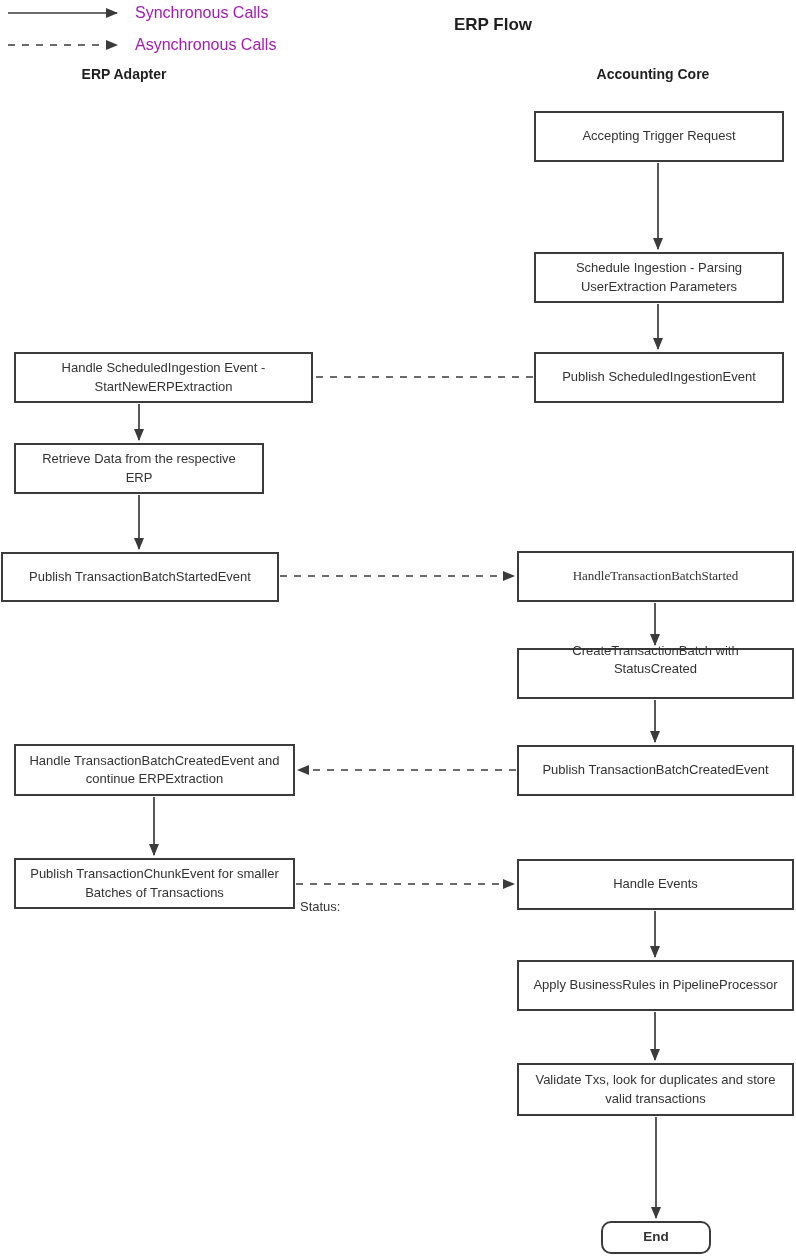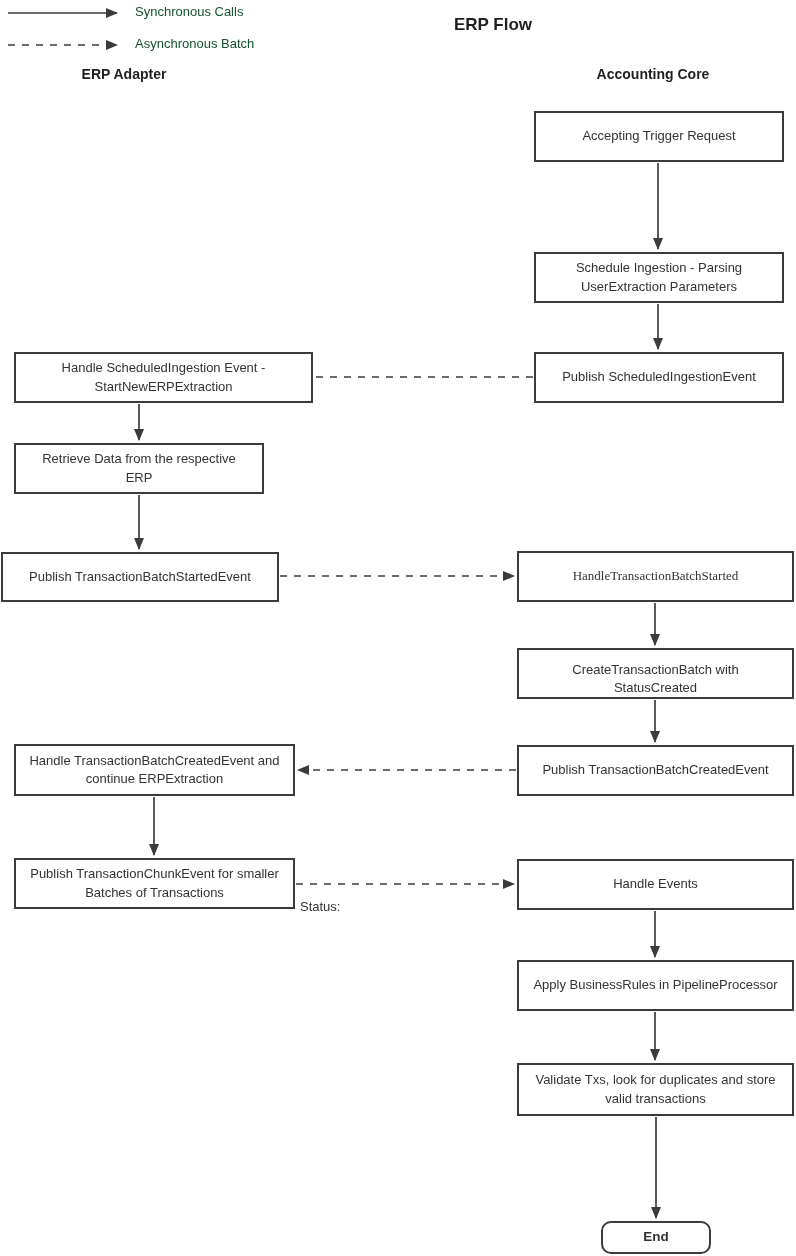--- a/index.html
+++ b/index.html
@@ -25,40 +25,40 @@
     position: absolute;
     background: #ffffff;
     border: 2px solid #3b3b3b;
     display: flex;
     align-items: center;
     justify-content: center;
     text-align: center;
     font-size: 13px;
     line-height: 1.4;
     color: #333333;
-    padding: 0 12px;
+    padding: 19px 12px;
   }
   .node.terminator {
     border-radius: 10px;
     font-weight: bold;
     padding: 2px 8px;
   }
   .heading {
     position: absolute;
     font-weight: bold;
     color: #1f1f1f;
     text-align: center;
   }
   .title   { left: 413px; top: 15px;  width: 160px; font-size: 17px; }
   .lane-l  { left: 44px;  top: 66px;  width: 160px; font-size: 14px; }
   .lane-r  { left: 573px; top: 66px;  width: 160px; font-size: 14px; }
   .legend-label {
     position: absolute;
-    font-size: 13px;
-    color: #14532d;
+    font-size: 16px;
+    color: #a21caf;
   }
   .legend-sync  { left: 135px; top: 4px;  }
   .legend-async { left: 135px; top: 36px; }
   .note {
     position: absolute;
     left: 300px; top: 898px;
     width: 210px;
     font-size: 13px;
     color: #333333;
   }
@@ -130,21 +130,21 @@
     <line x1="280" y1="576" x2="514" y2="576" stroke="#3b3b3b" stroke-width="1.7" stroke-dasharray="7 7" marker-end="url(#ah)"></line>
     <line x1="516" y1="770" x2="298" y2="770" stroke="#3b3b3b" stroke-width="1.7" stroke-dasharray="7 7" marker-end="url(#ah)"></line>
     <line x1="296" y1="884" x2="514" y2="884" stroke="#3b3b3b" stroke-width="1.7" stroke-dasharray="7 7" marker-end="url(#ah)"></line>
   </svg>
 
   <div class="heading title">ERP Flow</div>
   <div class="heading lane-l">ERP Adapter</div>
   <div class="heading lane-r">Accounting Core</div>
 
   <div class="legend-label legend-sync">Synchronous Calls</div>
-  <div class="legend-label legend-async">Asynchronous Batch</div>
+  <div class="legend-label legend-async">Asynchronous Calls</div>
 
   <div class="node" id="n-accepting">
     <span>Accepting Trigger Request</span>
   </div>
   <div class="node" id="n-schedule">
     <span>Schedule Ingestion - Parsing UserExtraction Parameters</span>
   </div>
   <div class="node" id="n-pub-sched">
     <span>Publish ScheduledIngestionEvent</span>
   </div>

